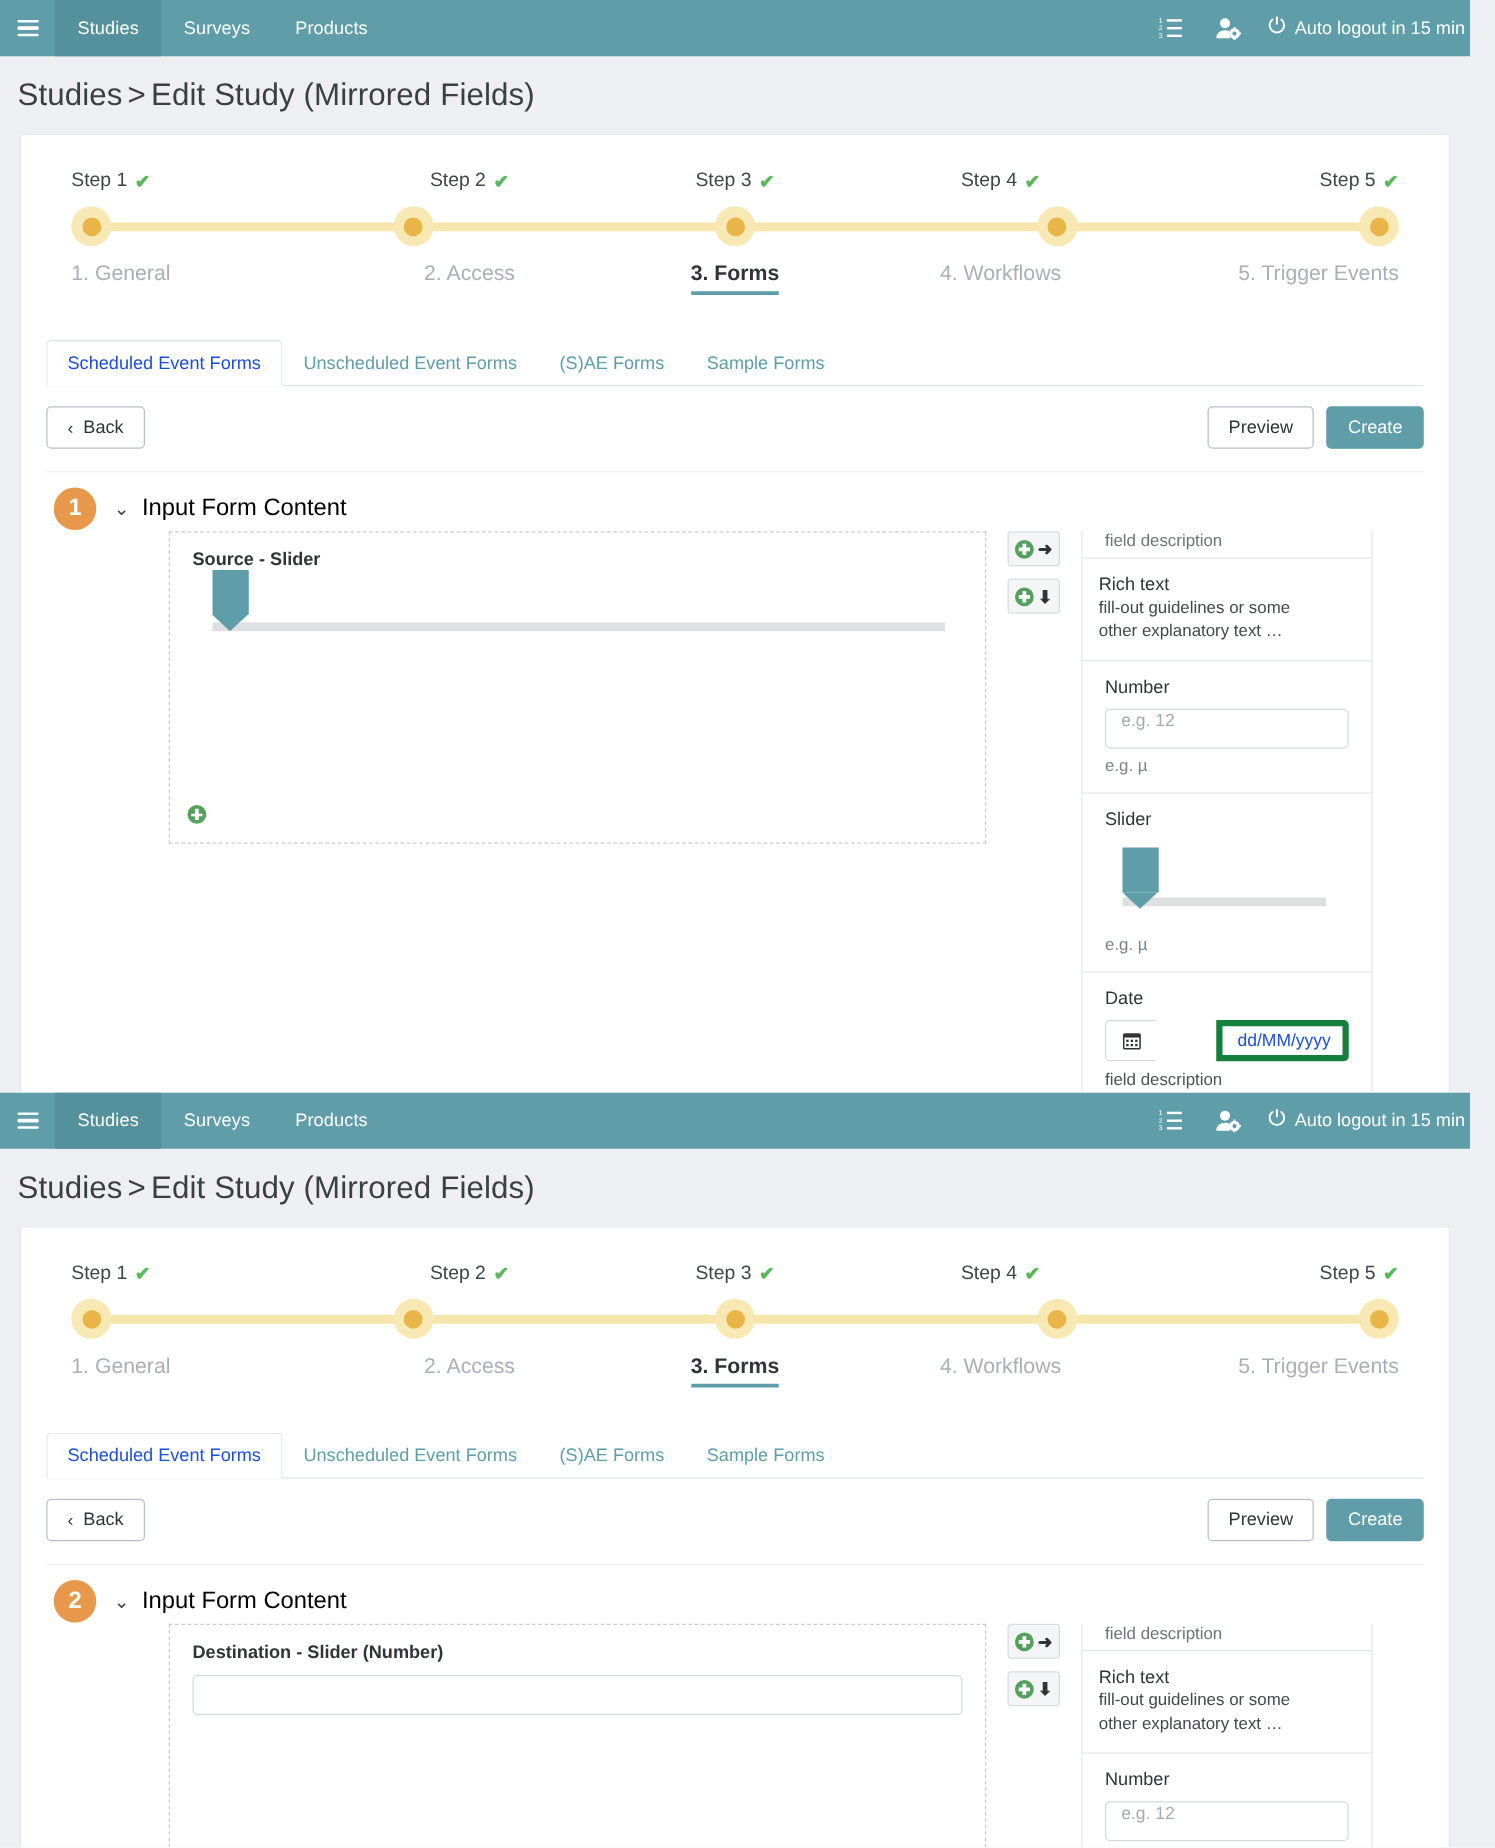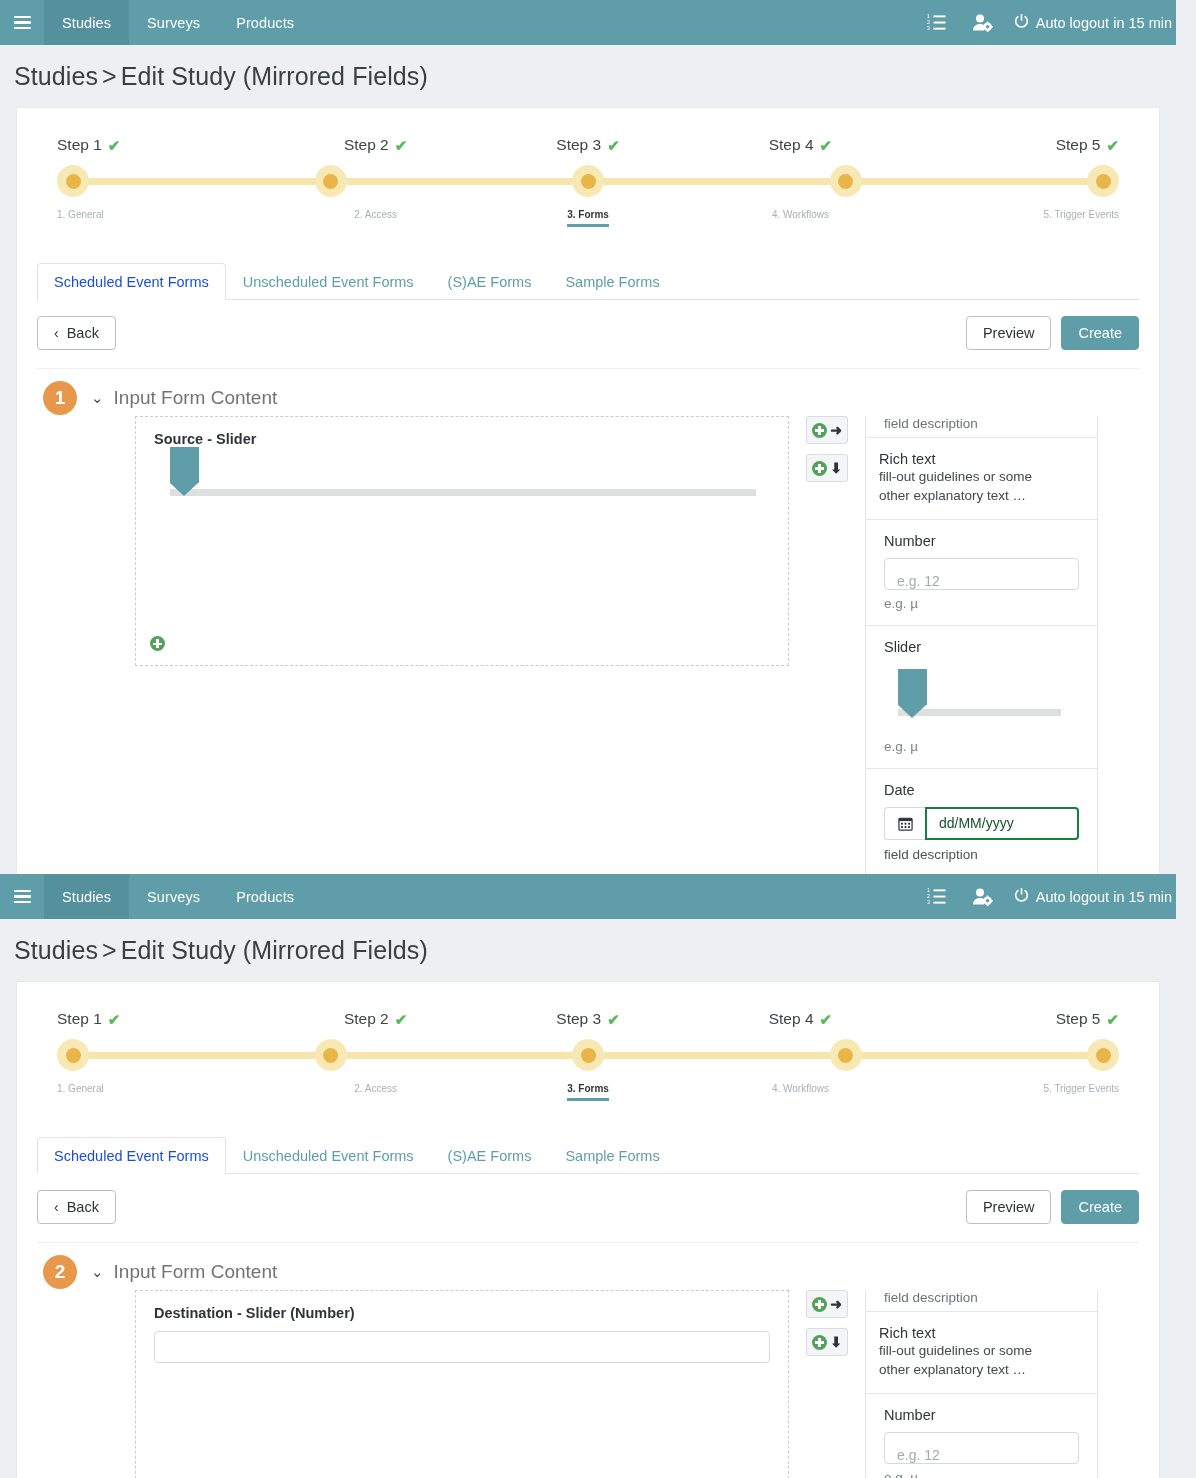--- a/index.html
+++ b/index.html
@@ -115,21 +115,21 @@
     background: #f8e9b4;
     display: flex; align-items: center; justify-content: center;
   }
   .dot-core {
     width: 15px; height: 15px; border-radius: 50%; background: #eab548;
   }
   .steps-bottom { display: flex; padding-top: 12px; }
   .sub-col { flex: 1 1 0; display: flex; justify-content: center; }
   .sub-col:first-child { justify-content: flex-start; }
   .sub-col:last-child { justify-content: flex-end; }
-  .sub-label { font-size: 10px; color: #a9b0b4; cursor: pointer; text-align: right; }
+  .sub-label { font-size: 17px; color: #a9b0b4; cursor: pointer; text-align: right; }
   .sub-label.current {
     color: #2f3437; font-weight: bold;
     border-bottom: 3px solid #5f9ea8;
     padding-bottom: 4px;
   }
 
   
   .tabs {
     margin: 36px 20px 0 20px;
     display: flex;
@@ -183,21 +183,21 @@
     position: relative;
   }
   .badge {
     position: absolute; left: 26px; top: 12px;
     width: 34px; height: 34px; border-radius: 50%;
     background: #e8984b; color: #fff;
     display: flex; align-items: center; justify-content: center;
     font-size: 19px; font-weight: bold;
   }
   .caret { color: #3f4448; font-size: 15px; }
-  .section-title { font-size: 19px; color: #737373; }
+  .section-title { font-size: 19px; color: #000000; }
 
   
   .builder {
     display: flex;
     padding: 7px 0 0 0;
     align-items: flex-start;
   }
   .dropzone {
     margin-left: 118px;
     width: 654px;
@@ -278,41 +278,41 @@
   }
   .pal-item.cut { padding-top: 0; padding-bottom: 6px; }
   .pal-label { font-size: 14.5px; font-weight: normal; color: #2f3437; }
   .pal-rich { padding-left: 13px; }
   .pal-sub { font-size: 13.5px; color: #42484c; line-height: 1.32; padding-top: 1px; }
   .pal-hint { font-size: 13.5px; color: #7d8488; padding-top: 6px; }
   .pal-input {
     margin-top: 9px;
     height: 32px; width: 100%;
     border: 1px solid #d5d9dc; border-radius: 4px;
-    display: flex; align-items: flex-end;
+    display: flex; align-items: flex-start;
     padding: 0 12px;
     font-size: 14px; color: #a4abaf;
   }
   .pal-slider { position: relative; height: 72px; margin-top: 6px; }
   .pal-slider .slider-track { left: 14px; right: 18px; top: 48px; }
   .pal-slider .slider-pin { left: 14px; top: 8px; }
   .date-row { margin-top: 9px; display: flex; height: 33px; }
   .date-icon {
     width: 41px;
     border: 1px solid #d5d9dc; border-right: none;
     border-radius: 4px 0 0 4px;
     display: flex; align-items: center; justify-content: center;
     font-size: 15px; color: #2f3437;
   }
   .date-input {
     flex: 1;
-    border: 2px solid #15803d;
+    border: 5px solid #15803d;
     border-radius: 0 4px 4px 0;
     display: flex; align-items: center; padding-left: 12px;
-    font-size: 14px; color: #14532d;
+    font-size: 14px; color: #1d4ed8; margin-left: 48px;
   }
   .fdesc { font-size: 13.5px; color: #4c5256; padding-top: 7px; }
   .fdesc-cut { font-size: 13.5px; color: #6d7477; }
 </style>
 </head>
 <body>
 
 <div class="screen screen-1">
 
   <div class="topnav">

